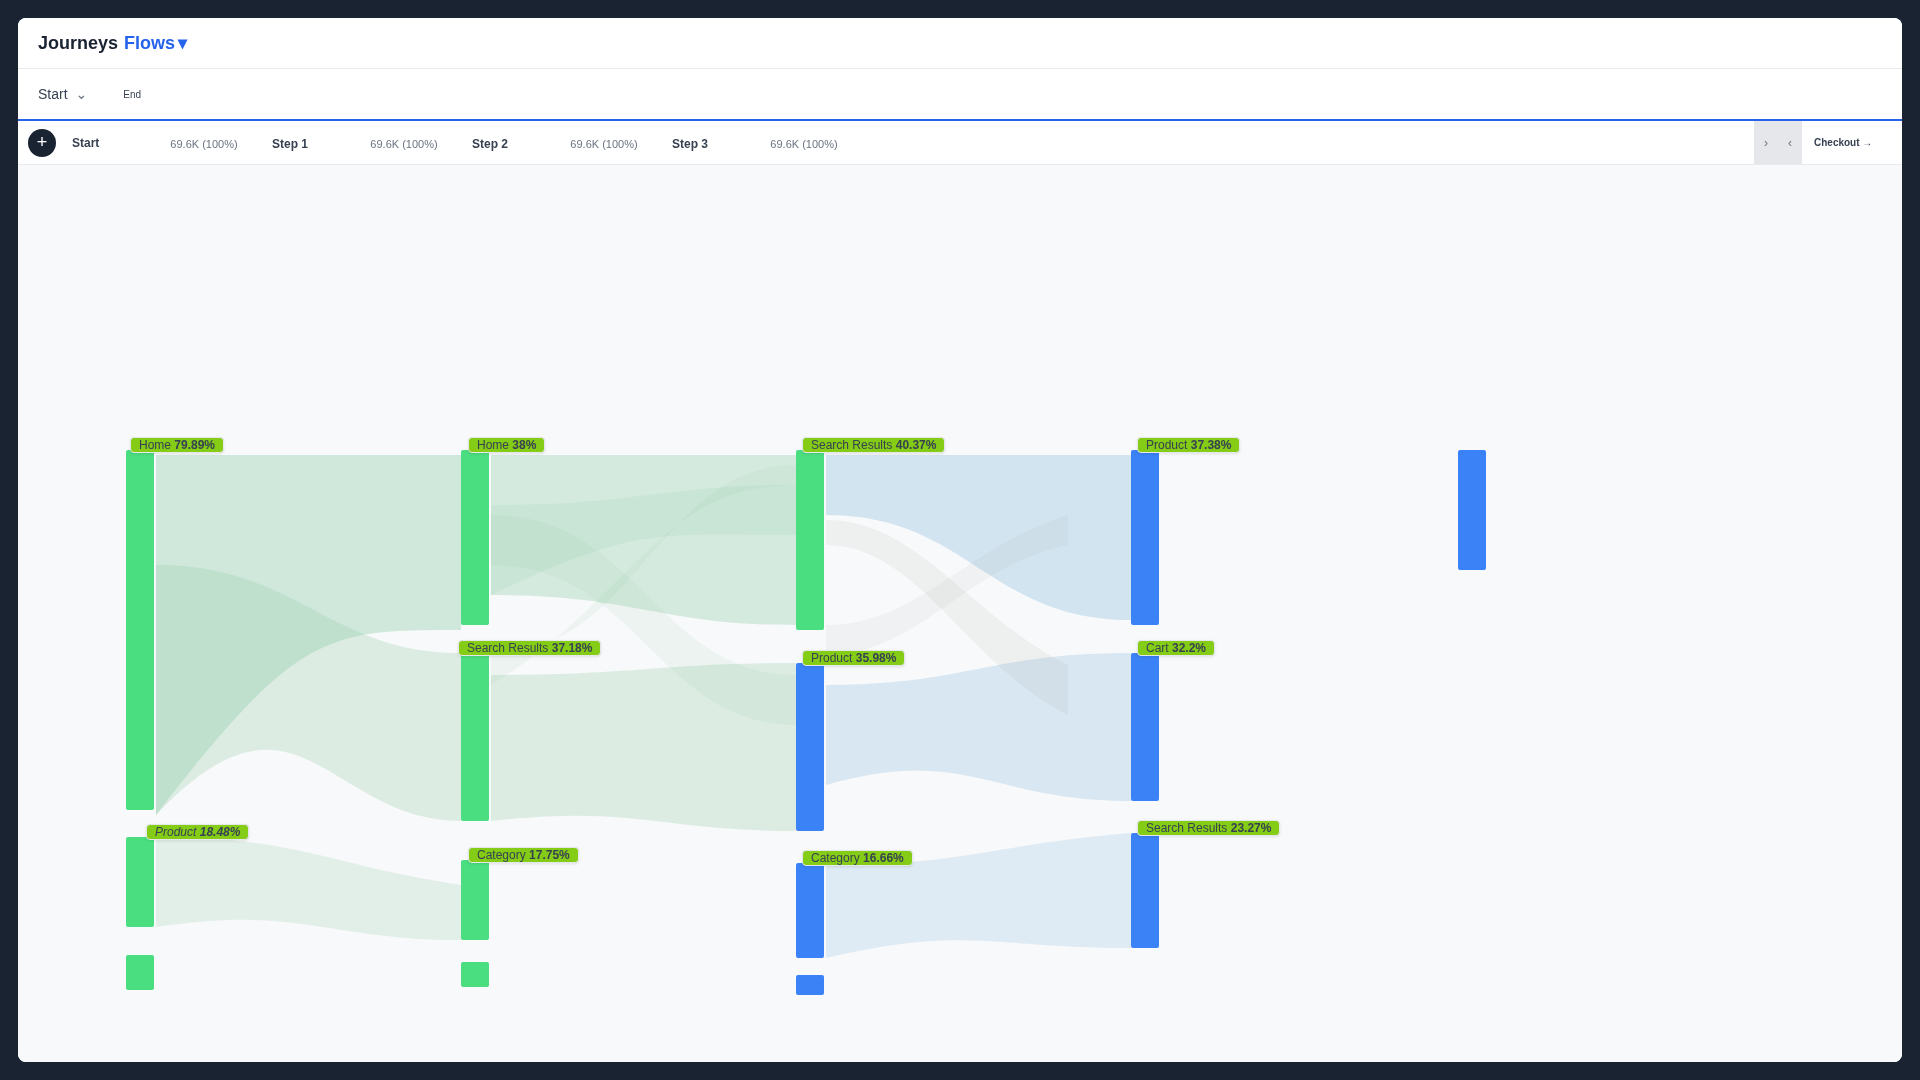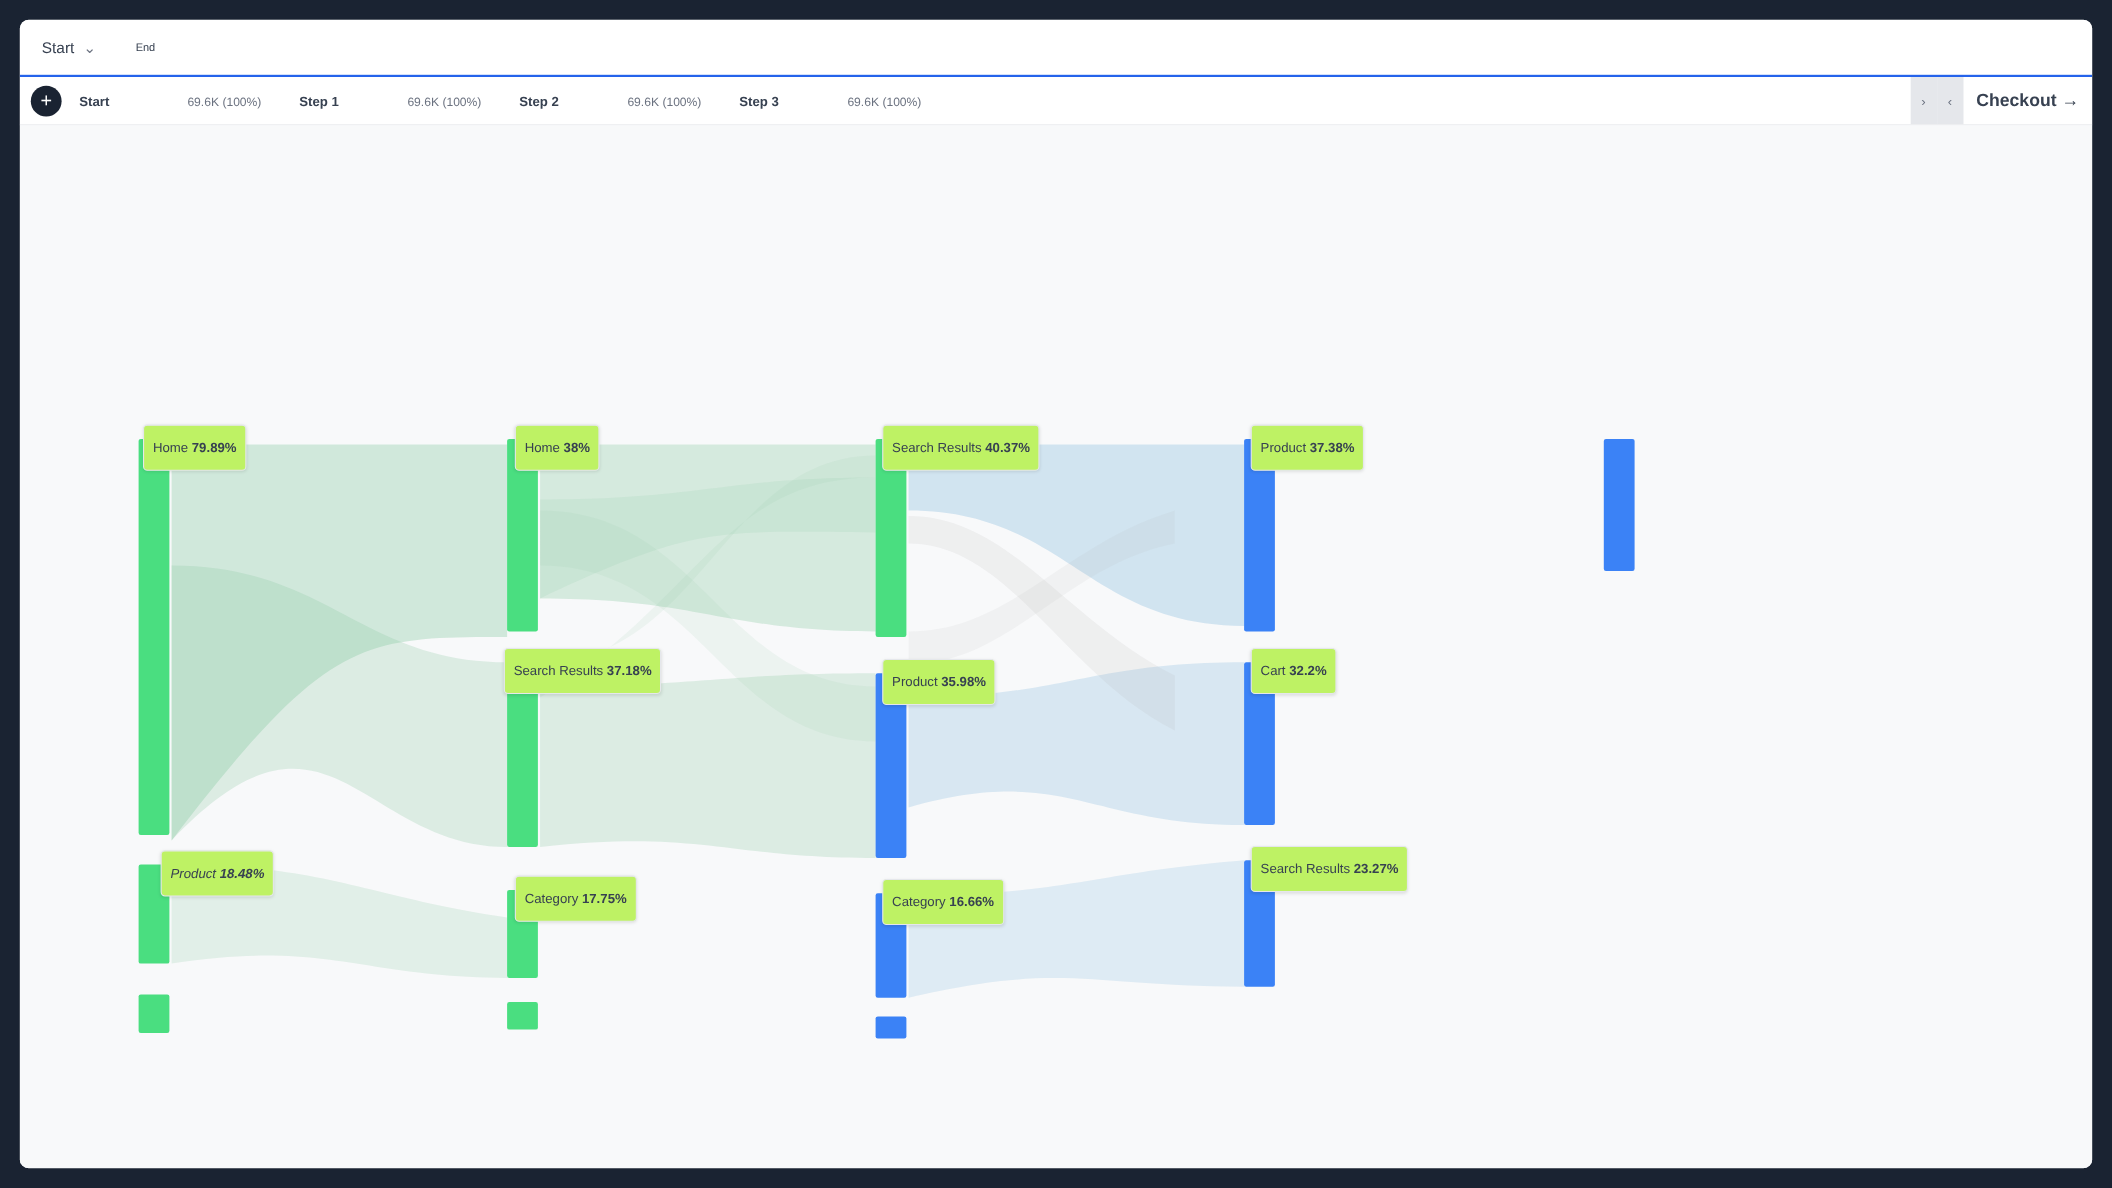--- a/index.html
+++ b/index.html
@@ -161,24 +161,24 @@
 
     .flow-area {
       flex: 1;
       position: relative;
       overflow: hidden;
     }
 
     
     .node-label {
       position: absolute;
-      background: #bef264;
+      background: #84cc16;
       border: 1px solid #e5e7eb;
       border-radius: 4px;
-      padding: 13px 8px;
+      padding: 0 8px;
       font-size: 12px;
       font-weight: 500;
       color: #374151;
       white-space: nowrap;
       box-shadow: 0 1px 3px rgba(0,0,0,0.1);
       z-index: 10;
     }
     .node-label .pct {
       font-weight: 700;
       color: #374151;
@@ -195,20 +195,27 @@
       justify-content: center;
       font-size: 12px;
       color: #6b7280;
     }
   </style>
 </head>
 <body>
 
 <div class="app-container">
 
+  <div class="header">
+    <span class="header-journeys">Journeys</span>
+    <span class="header-flows">
+      <span>Flows</span>
+      <span>▾</span>
+    </span>
+  </div>
 
   <div class="condition-bar">
     <div class="start-end-section">
       <span class="start-label">Start</span>
       <span class="chevron-icon">⌄</span>
     </div>
     <div class="end-section">
       <span class="end-label">End</span>
     </div>
   </div>
@@ -247,21 +254,21 @@
         <span style="font-size:12px; color:#374151; font-weight:600;">Step 3</span>
       </div>
 
       <div style="min-width:120px; text-align:center;">
         <span style="font-size:11px; color:#6b7280;">69.6K (100%)</span>
       </div>
     </div>
 
     <button class="nav-arrow">›</button>
     <button class="nav-arrow">‹</button>
-    <div style="min-width:100px; padding:0 12px; font-size:16px; color:#374151; font-weight:600;">Checkout →</div>
+    <div style="min-width:100px; padding:0 12px; font-size:10px; color:#374151; font-weight:600;">Checkout →</div>
   </div>
 
   <div class="flow-area">
     <svg width="100%" height="100%" style="position:absolute; top:0; left:0;">
 
       <rect width="100%" height="100%" fill="#f8f9fa"></rect>
 
       <path d="M 138,290 C 280,290 310,290 443,290 L 443,465 C 310,465 280,465 138,650 Z" fill="rgba(134,200,160,0.35)"></path>
 
       <path d="M 138,400 C 280,400 310,488 443,488 L 443,656 C 310,656 280,500 138,650 Z" fill="rgba(134,200,160,0.25)"></path>

